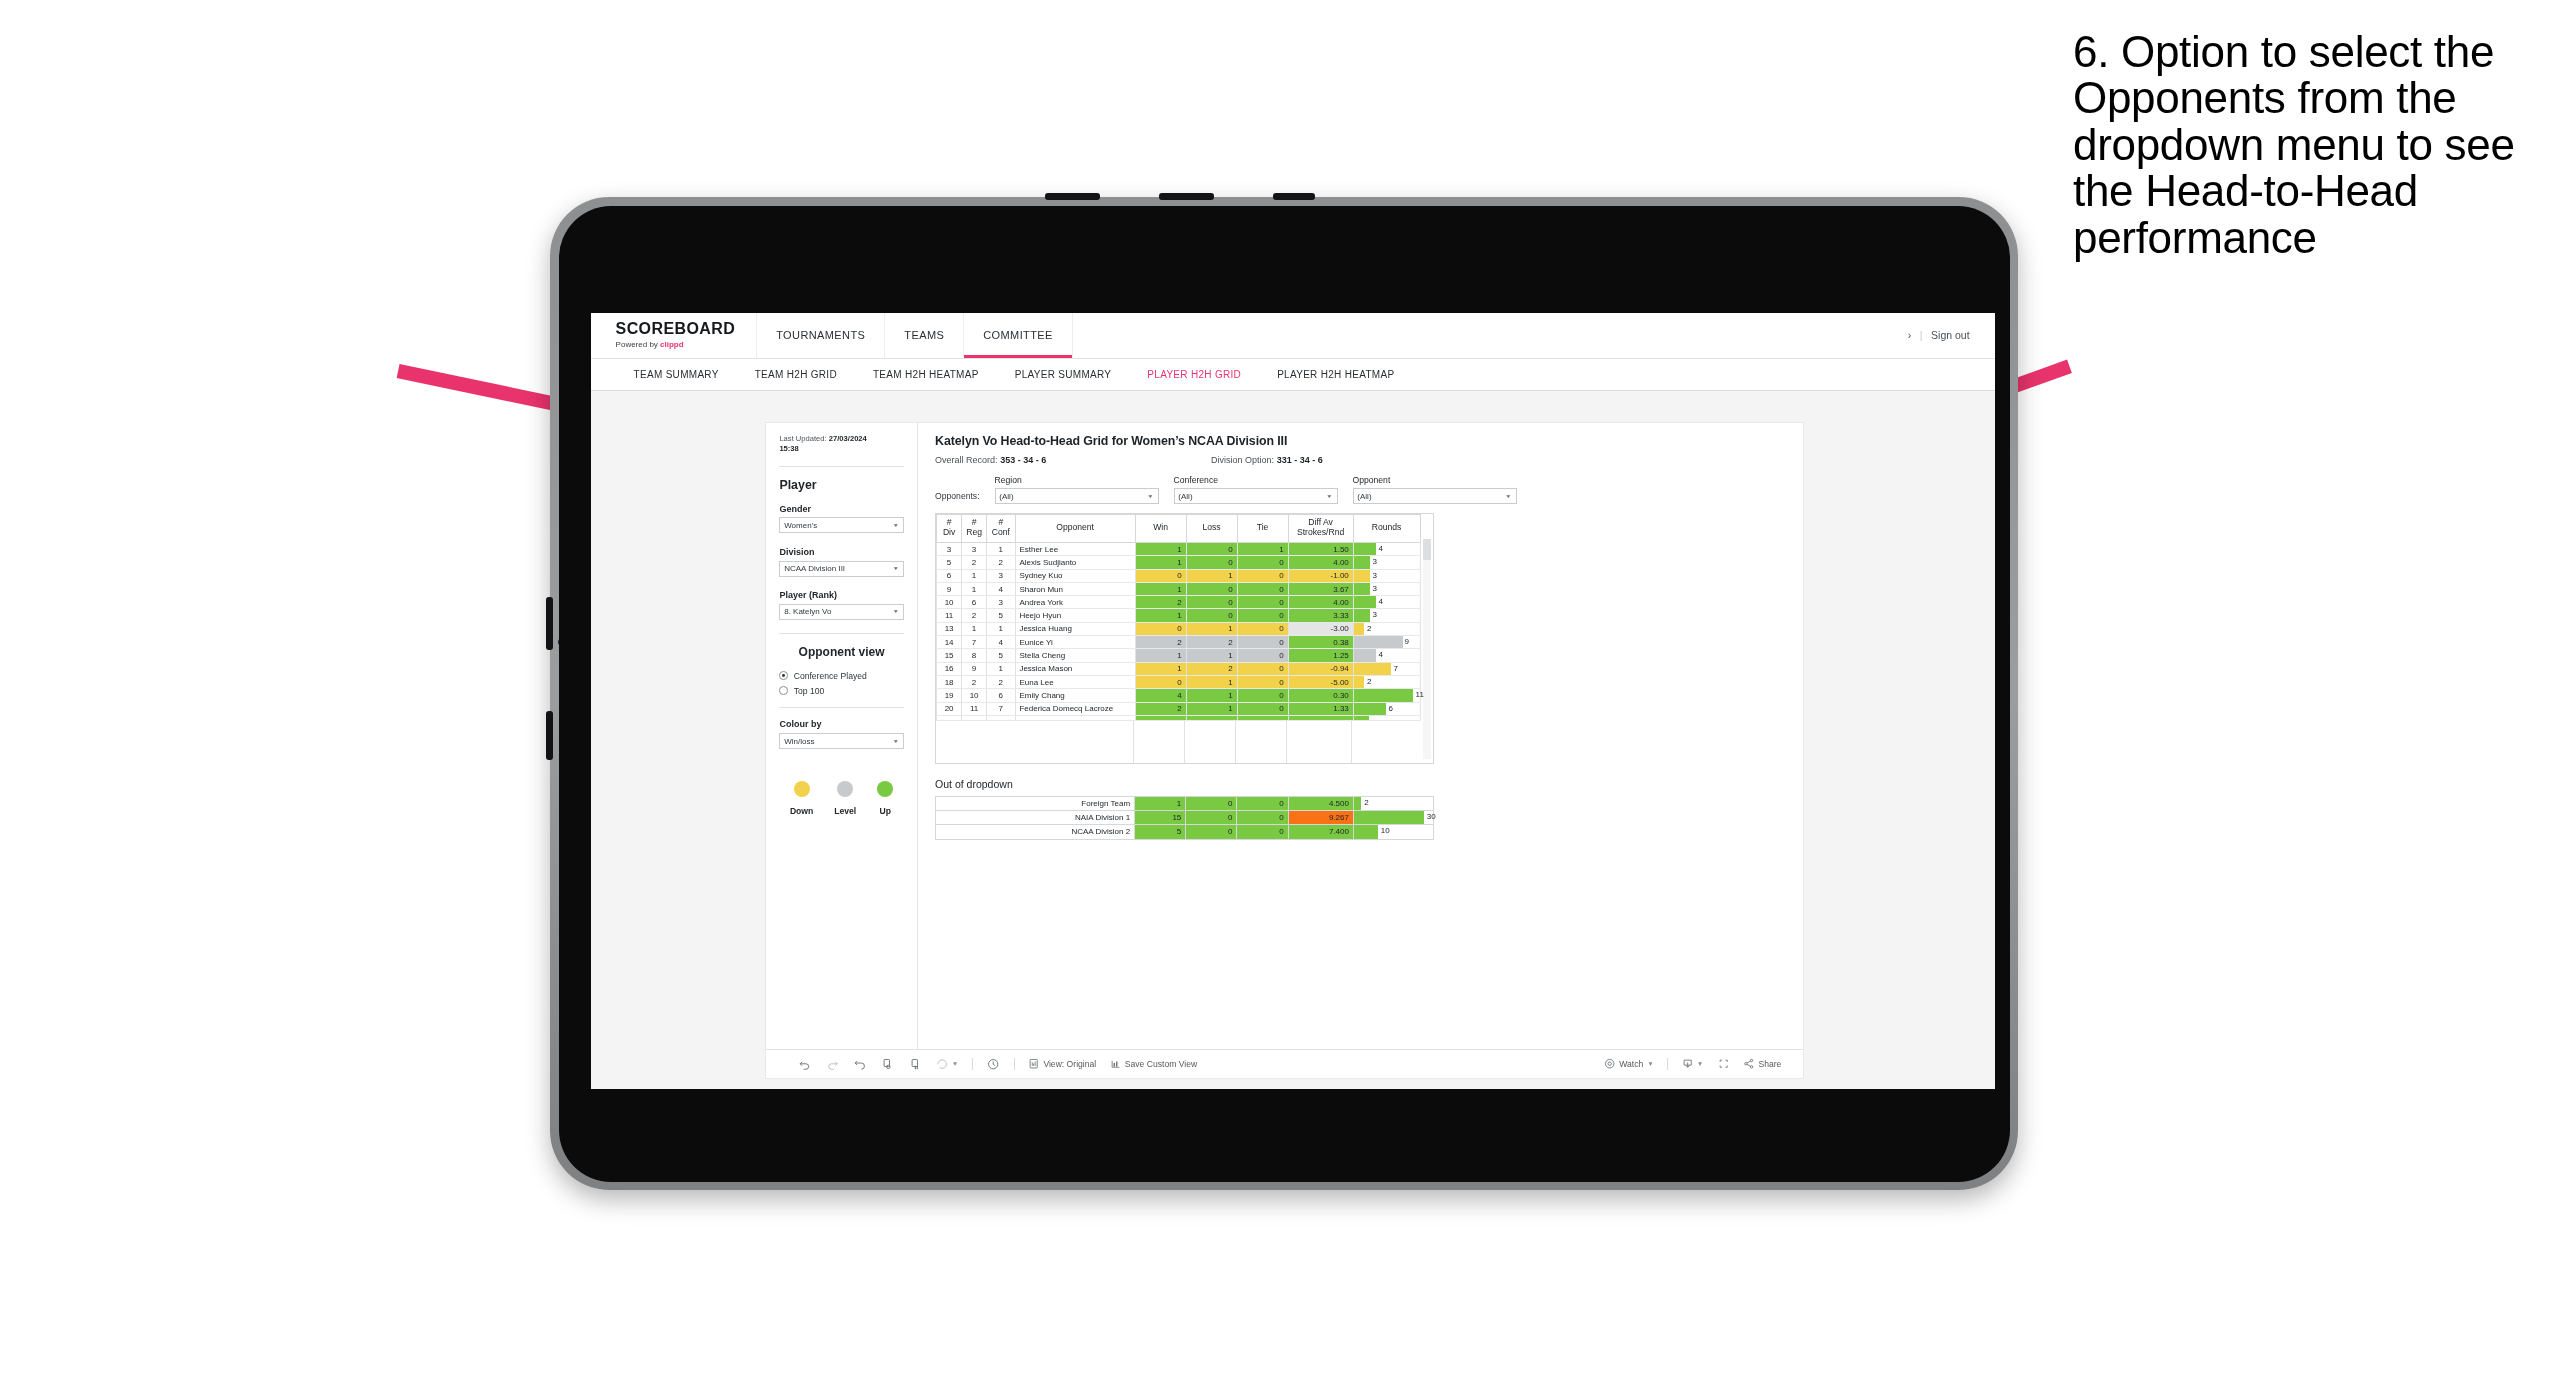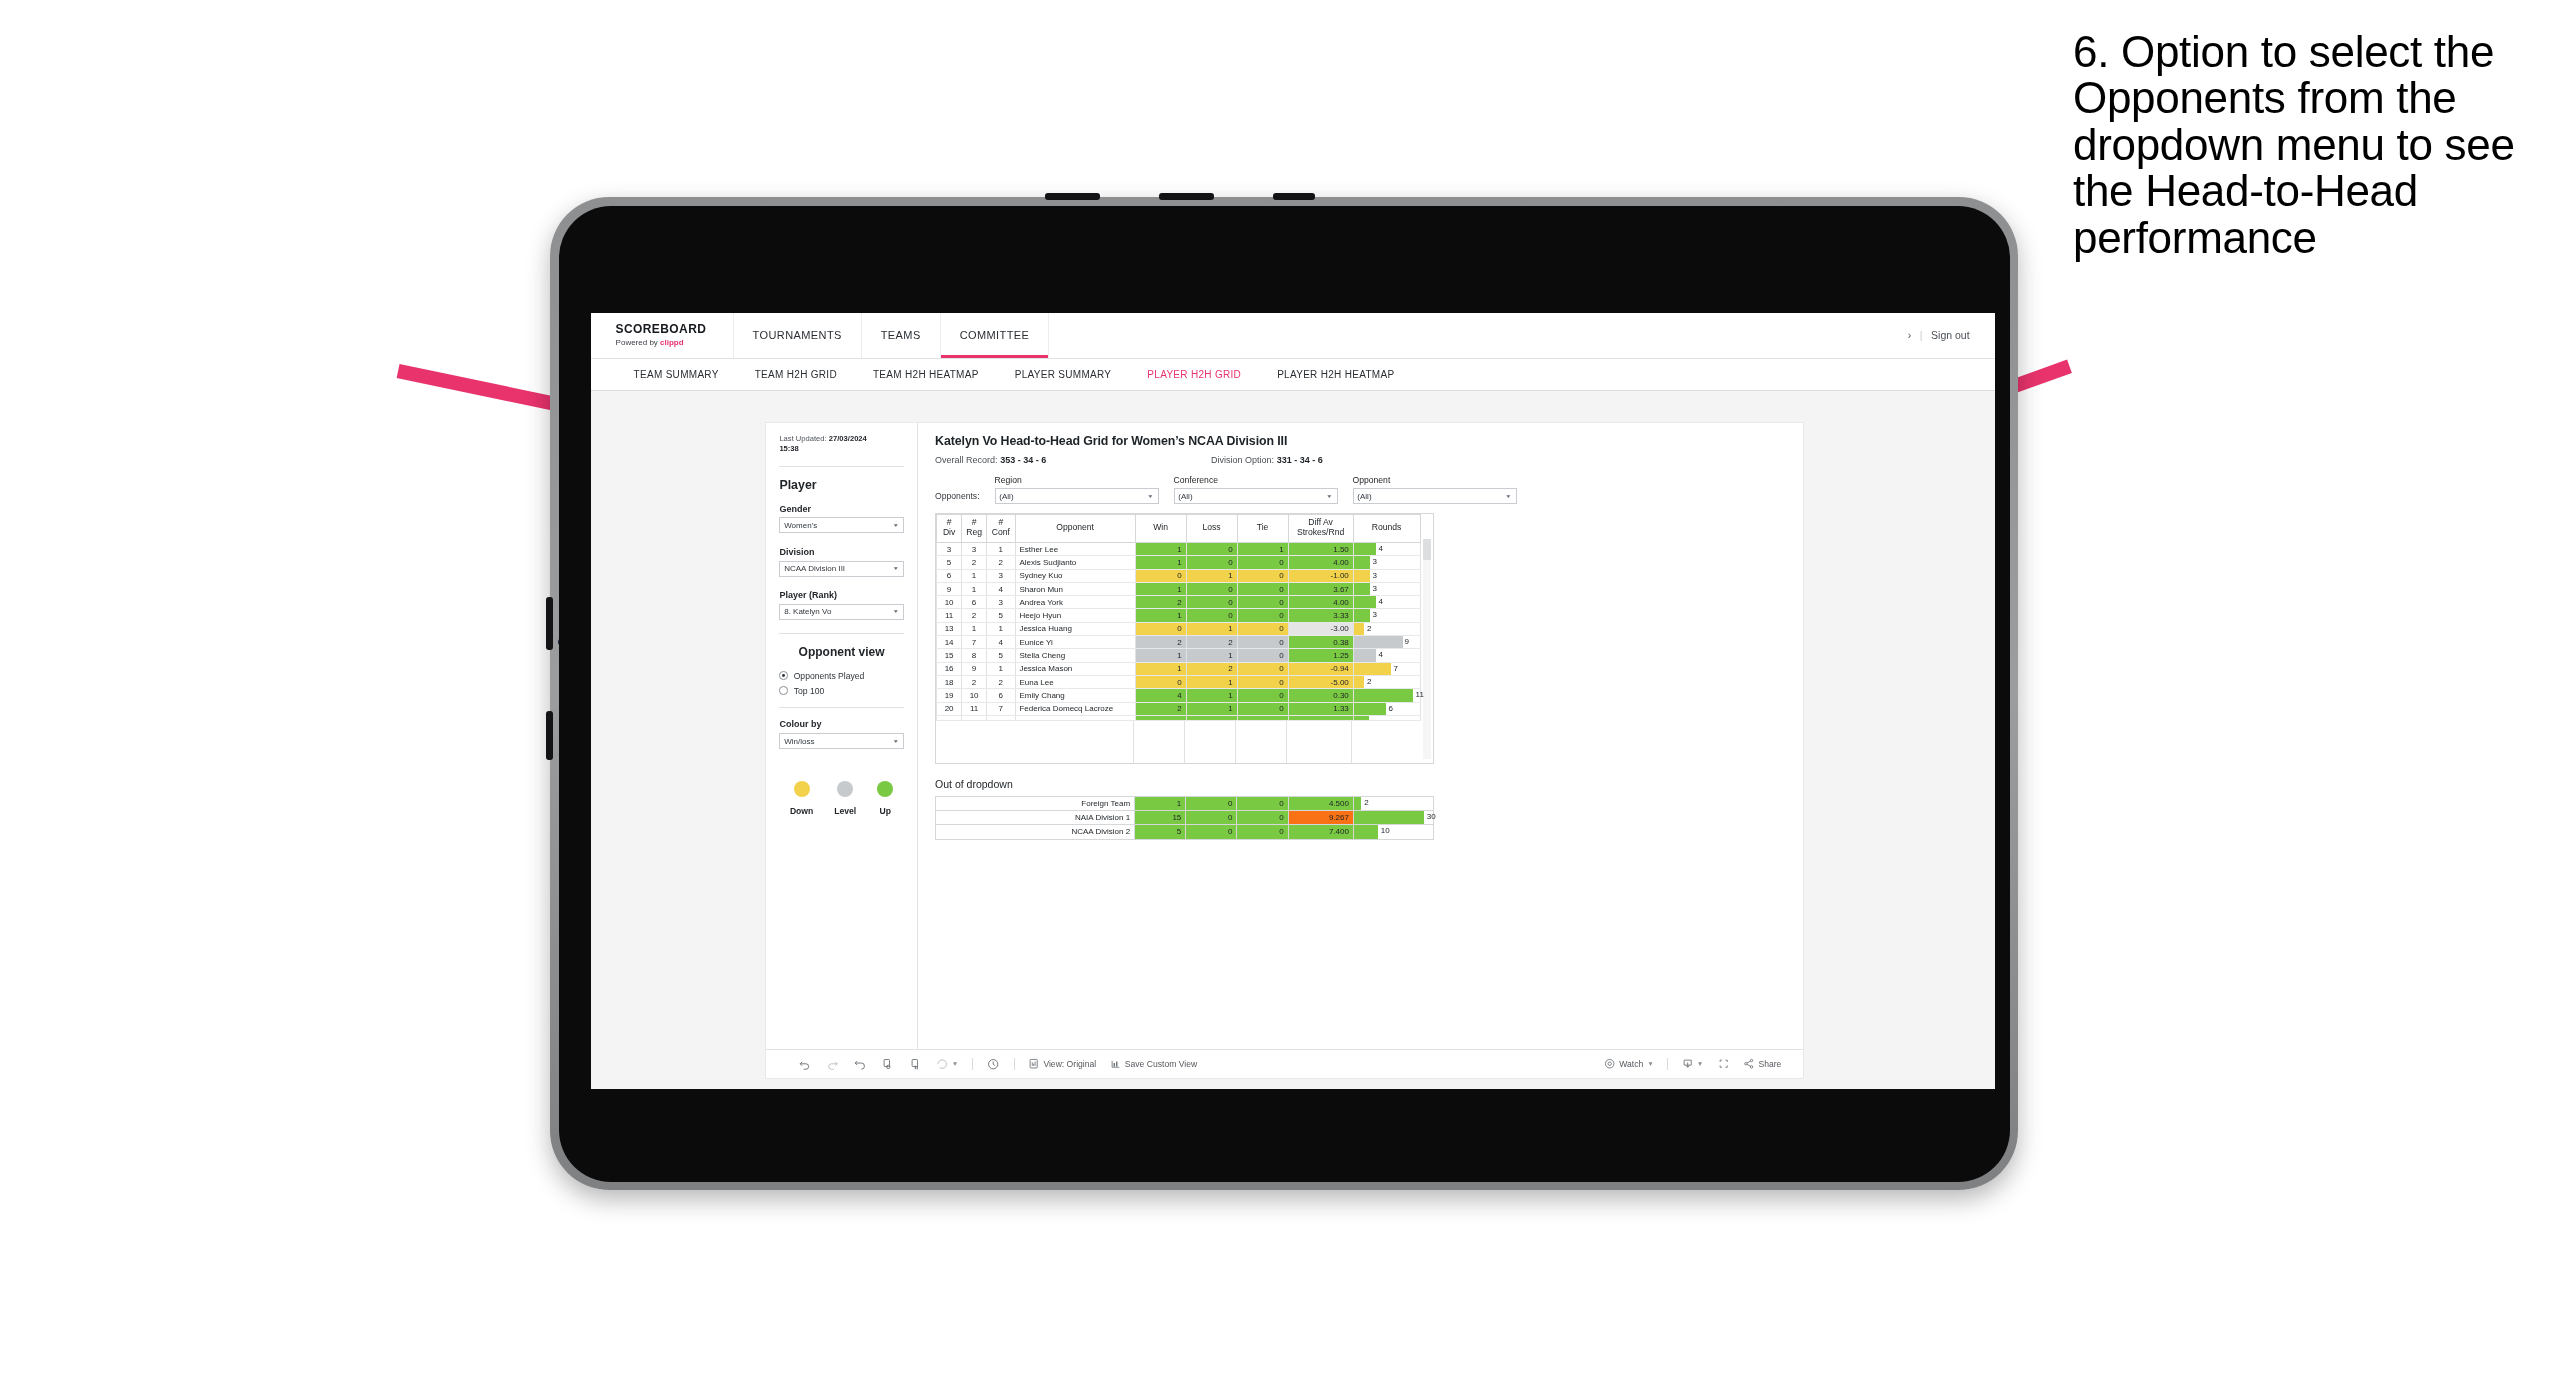--- a/index.html
+++ b/index.html
@@ -63,21 +63,21 @@
     display:flex; align-items:stretch;
     border-bottom:1px solid #e3e3e3;
     position:relative;
   }
   #brand {
     display:flex; flex-direction:column; justify-content:center;
     padding: 0 21px 0 25px; min-width:143px;
     border-right:1px solid #ededed;
   }
   #brand-title {
-    font-size:12px; font-weight:800; letter-spacing:0.4px; color:#15181c;
+    font-size:16px; font-weight:800; letter-spacing:0.4px; color:#15181c;
     font-family:"Liberation Sans", sans-serif; line-height:1;
   }
   #brand-sub { font-size:8px; color:#3b3f45; margin-top:2.9px; }
   #brand-sub .accent { color:#e8336d; font-weight:700; }
   .topnav-item {
     display:flex; align-items:center; padding:0 19px;
     font-size:11px; color:#2a2e33; letter-spacing:0.4px;
     border-right:1px solid #ededed; cursor:pointer;
   }
   .topnav-item.active { position:relative; }
@@ -286,21 +286,21 @@
                     <span>8. Katelyn Vo</span>
                     <span class="caret">▼</span>
                   </div>
                 </div>
 
                 <div class="side-div"></div>
 
                 <div class="side-h center">Opponent view</div>
                 <div class="radio-row">
                   <span class="radio on"></span>
-                  <span>Opponents Played</span>
+                  <span>Conference Played</span>
                 </div>
                 <div class="radio-row">
                   <span class="radio"></span>
                   <span>Top 100</span>
                 </div>
 
                 <div class="side-div" style="margin-top:11.4px"></div>
 
                 <div class="fld">
                   <div class="fld-lab">Colour by</div>

